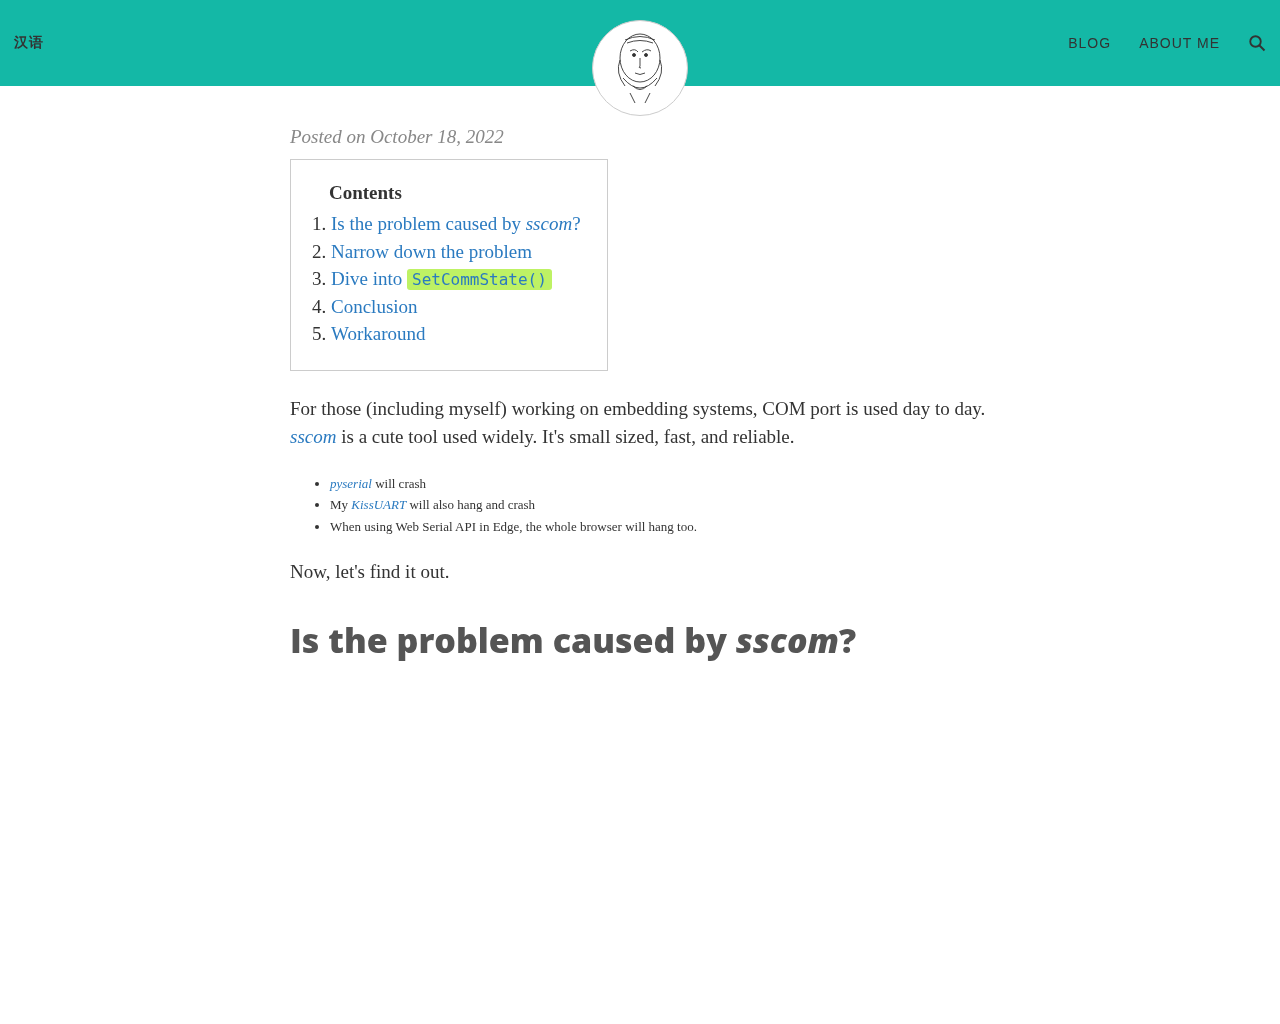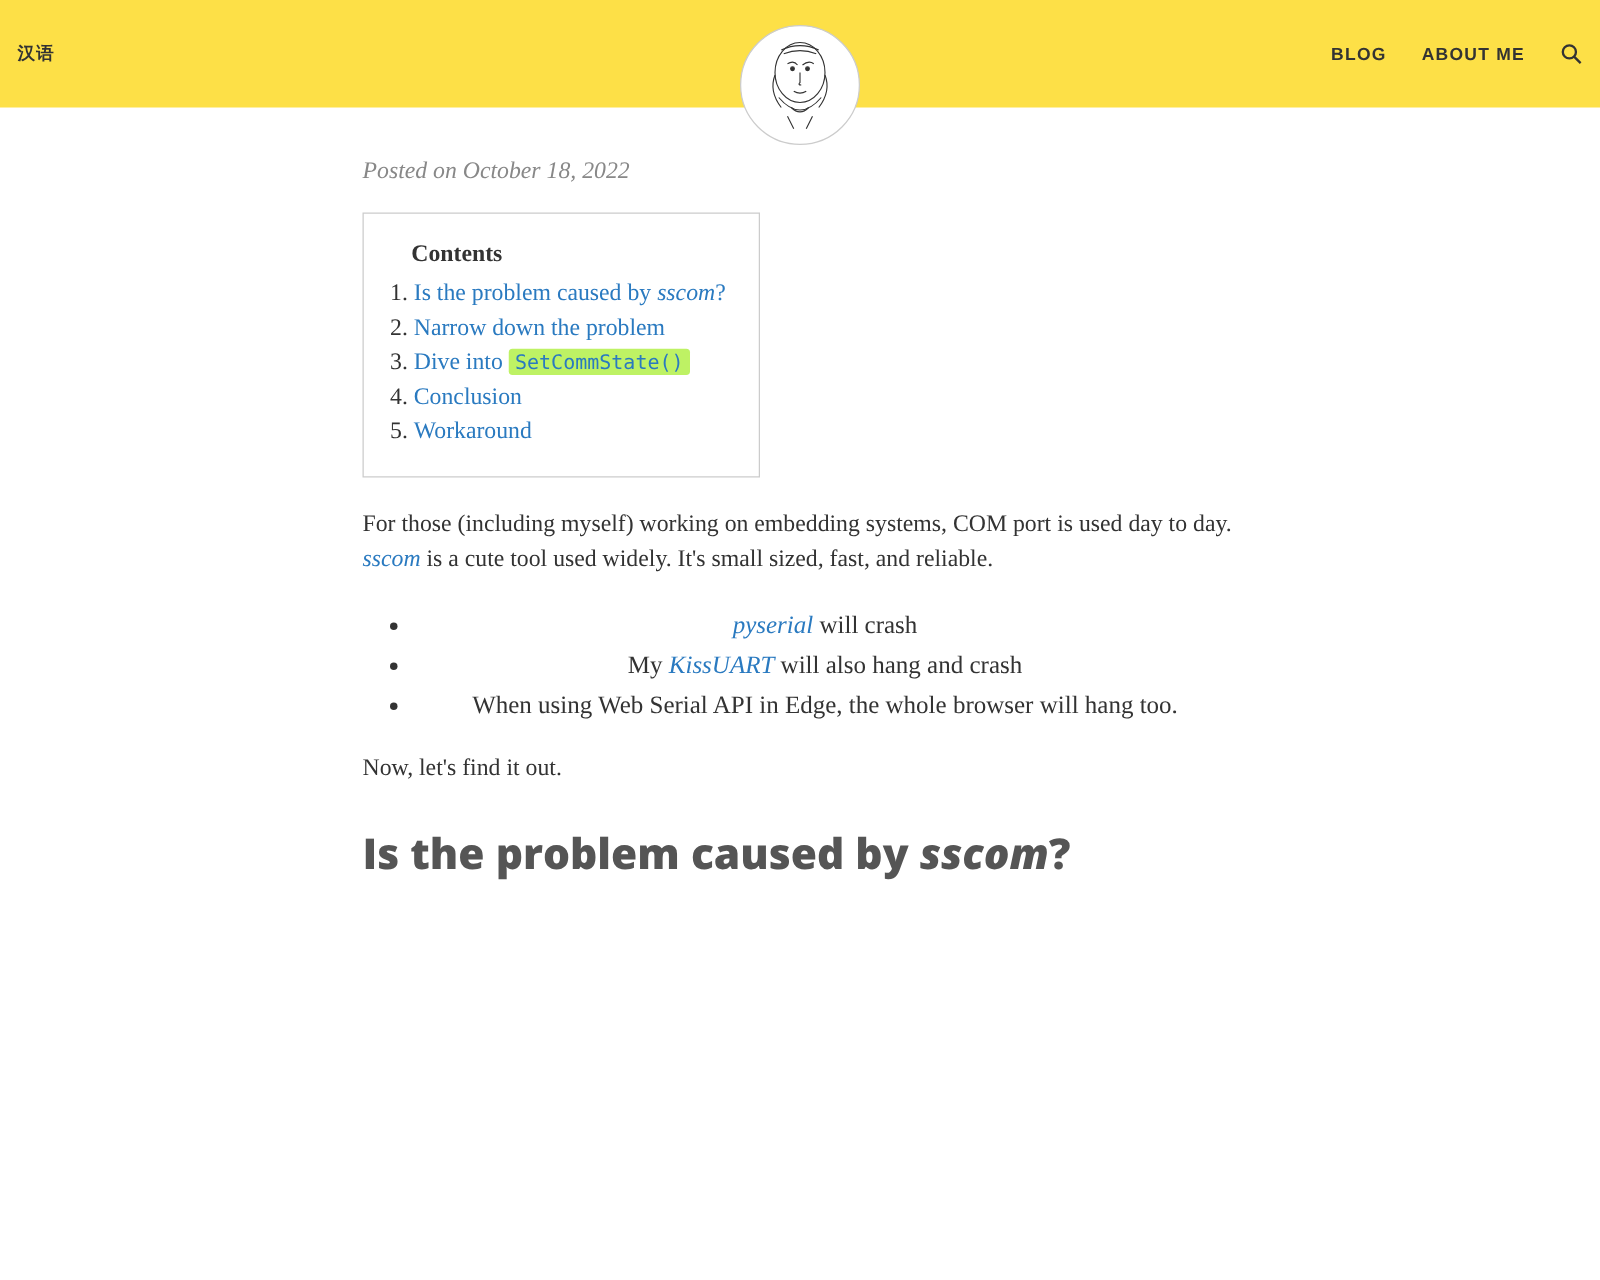--- a/index.html
+++ b/index.html
@@ -4,21 +4,21 @@
 <style>
 * { margin: 0; padding: 0; box-sizing: border-box; }
 html, body { height: 100%; }
 body {
   font-family: Georgia, 'Times New Roman', serif;
   color: #333;
   background: #fff;
   overflow-y: scroll;
 }
 .header {
-  background: #fde047;
+  background: #14b8a6;
   height: 86px;
   position: relative;
   display: flex;
   align-items: center;
   justify-content: space-between;
   padding: 0 14px;
 }
 .lang-link {
   font-family: -apple-system, 'Segoe UI', sans-serif;
   font-size: 14px;
@@ -28,21 +28,21 @@
   cursor: pointer;
 }
 .nav-right {
   display: flex;
   align-items: center;
   gap: 28px;
 }
 .nav-link {
   font-family: -apple-system, 'Segoe UI', sans-serif;
   font-size: 14px;
-  font-weight: 700;
+  font-weight: 400;
   color: #333;
   letter-spacing: 1px;
   cursor: pointer;
 }
 .search-icon {
   width: 18px;
   height: 18px;
   cursor: pointer;
 }
 .avatar {
@@ -71,21 +71,21 @@
   font-weight: 800;
   font-size: 48px;
   line-height: 1.1;
   color: #555;
   margin-bottom: 12px;
 }
 .meta {
   font-style: italic;
   color: #888;
   font-size: 19px;
-  margin-bottom: 22px;
+  margin-bottom: 11px;
 }
 .toc {
   border: 1px solid #ccc;
   padding: 22px 26px 22px 18px;
   display: inline-block;
   margin-bottom: 24px;
   font-size: 19px;
 }
 .toc-title {
   font-weight: 700;
@@ -120,24 +120,23 @@
   color: #333;
 }
 .prose a {
   color: #2a7ac0;
   text-decoration: none;
 }
 .prose em { font-style: italic; }
 .prose ul {
   padding-left: 40px;
   margin-bottom: 22px;
-  font-size: 20px;
+  font-size: 13px;
   line-height: 1.5;
   color: #333;
-  text-align: center;
 }
 .prose ul li { margin-bottom: 2px; }
 h2.section {
   font-family: 'Open Sans', -apple-system, 'Segoe UI', sans-serif;
   font-weight: 800;
   font-size: 34px;
   color: #555;
   margin: 30px 0 20px;
 }
 h2.section em { font-style: italic; }

